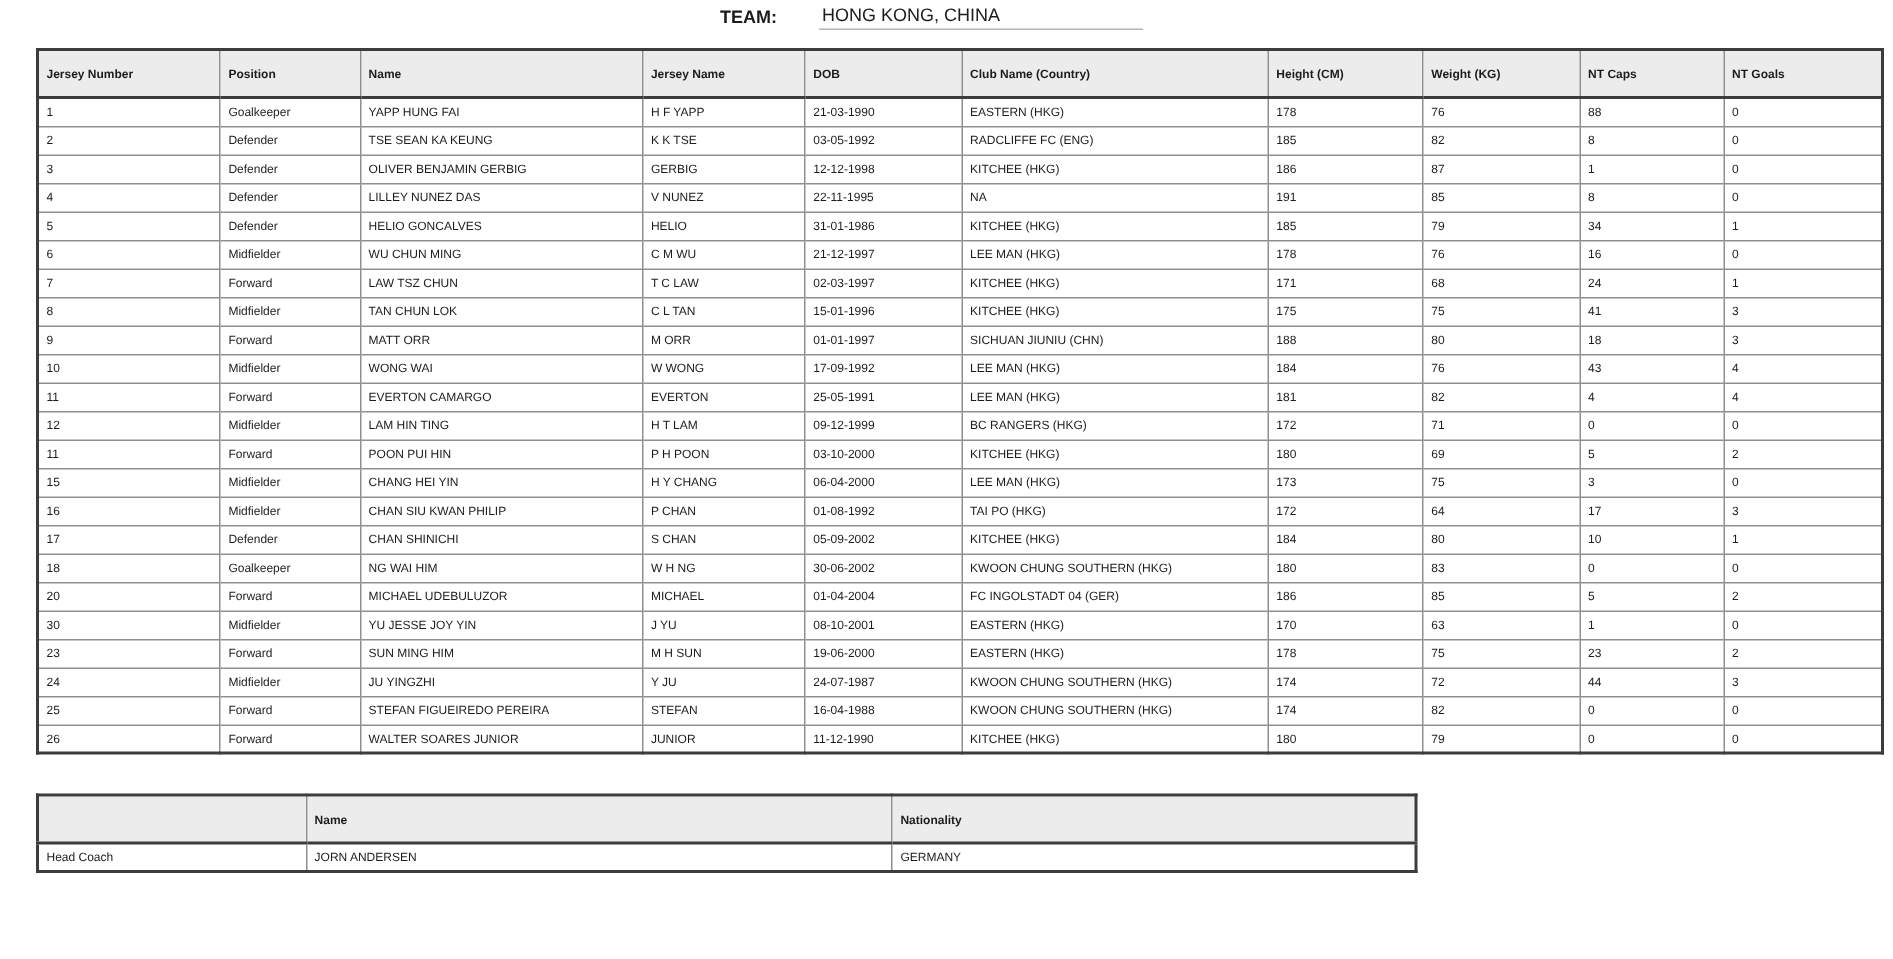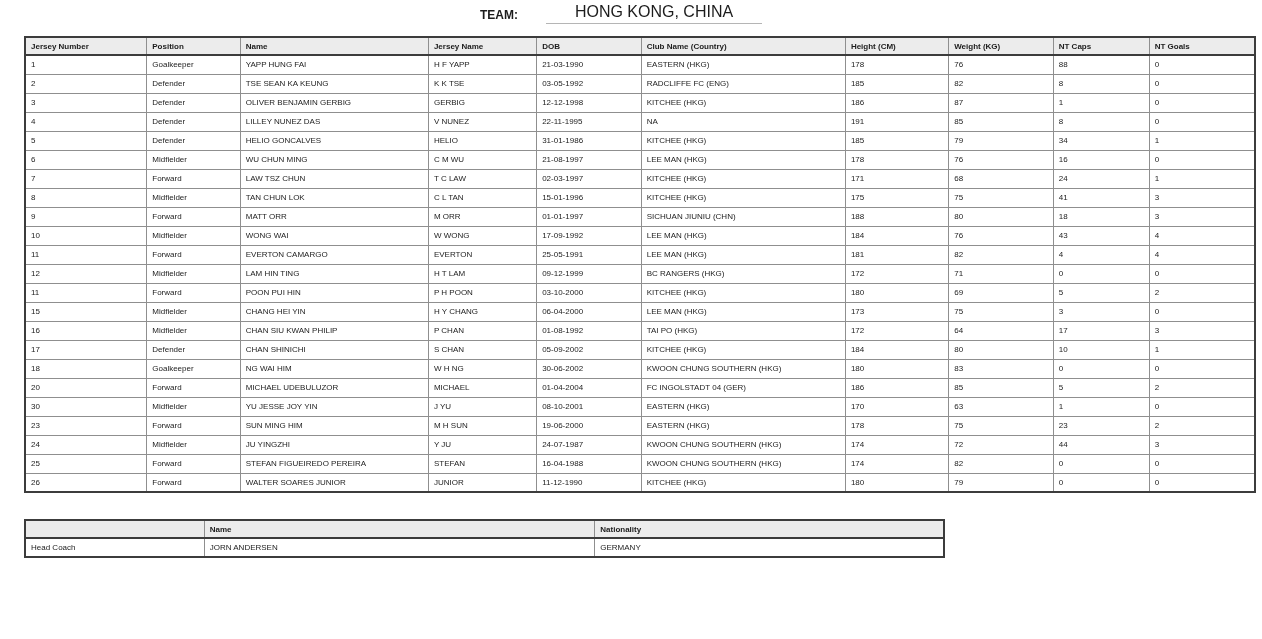--- a/index.html
+++ b/index.html
@@ -25,25 +25,24 @@
   }
   .team-label {
     font-weight: bold;
     font-size: 12px;
     margin-right: 28px;
     padding-bottom: 2px;
   }
   .team-value {
     display: inline-block;
     min-width: 216px;
-    font-size: 16px;
+    font-size: 12px;
     padding: 0 2px 2px 2px;
     border-bottom: 1px solid #b5b5b5;
     white-space: nowrap;
-    text-align: center;
   }
   
   table {
     border-collapse: collapse;
     table-layout: fixed;
     border: 2px solid #3c3c3c;
     font-size: 8px;
   }
   .players-table {
     margin: 12px 0 0 24px;
@@ -58,21 +57,21 @@
     padding: 0 3px 0 5px;
     text-align: left;
     vertical-align: middle;
     white-space: nowrap;
     overflow: hidden;
   }
   thead th {
     background: #ececec;
     border-bottom: 2px solid #3c3c3c;
     font-weight: bold;
-    height: 18px;
+    height: 32px;
   }
   tbody td { height: 19px; background: #ffffff; }
 </style>
 </head>
 <body>
 
 <div class="page">
 
   <div class="title-bar">
     <span class="team-label">TEAM:</span>
@@ -165,21 +164,21 @@
           <td>185</td>
           <td>79</td>
           <td>34</td>
           <td>1</td>
         </tr>
         <tr>
           <td>6</td>
           <td>Midfielder</td>
           <td>WU CHUN MING</td>
           <td>C M WU</td>
-          <td>21-08-1997</td>
+          <td>21-12-1997</td>
           <td>LEE MAN (HKG)</td>
           <td>178</td>
           <td>76</td>
           <td>16</td>
           <td>0</td>
         </tr>
         <tr>
           <td>7</td>
           <td>Forward</td>
           <td>LAW TSZ CHUN</td>

